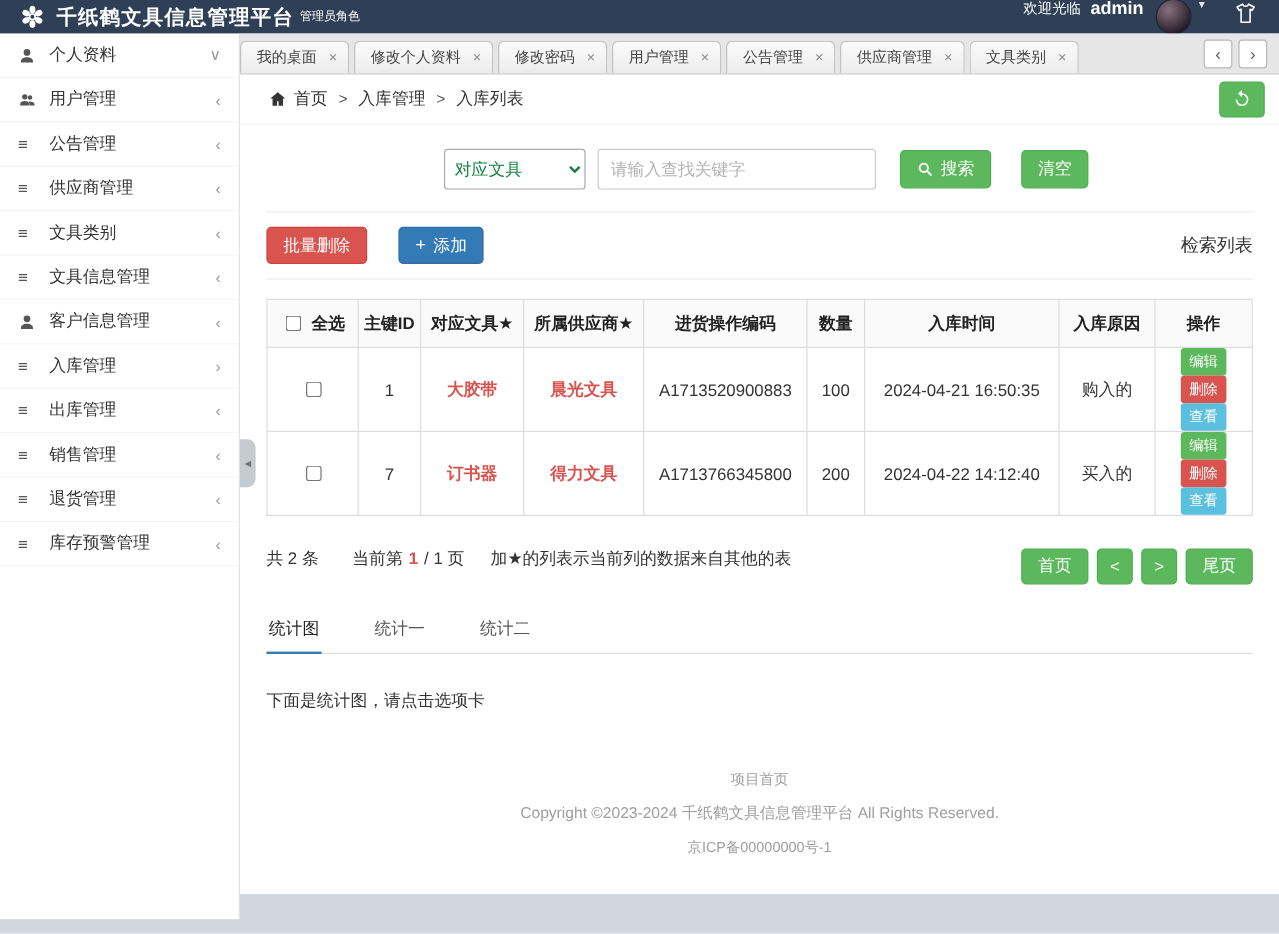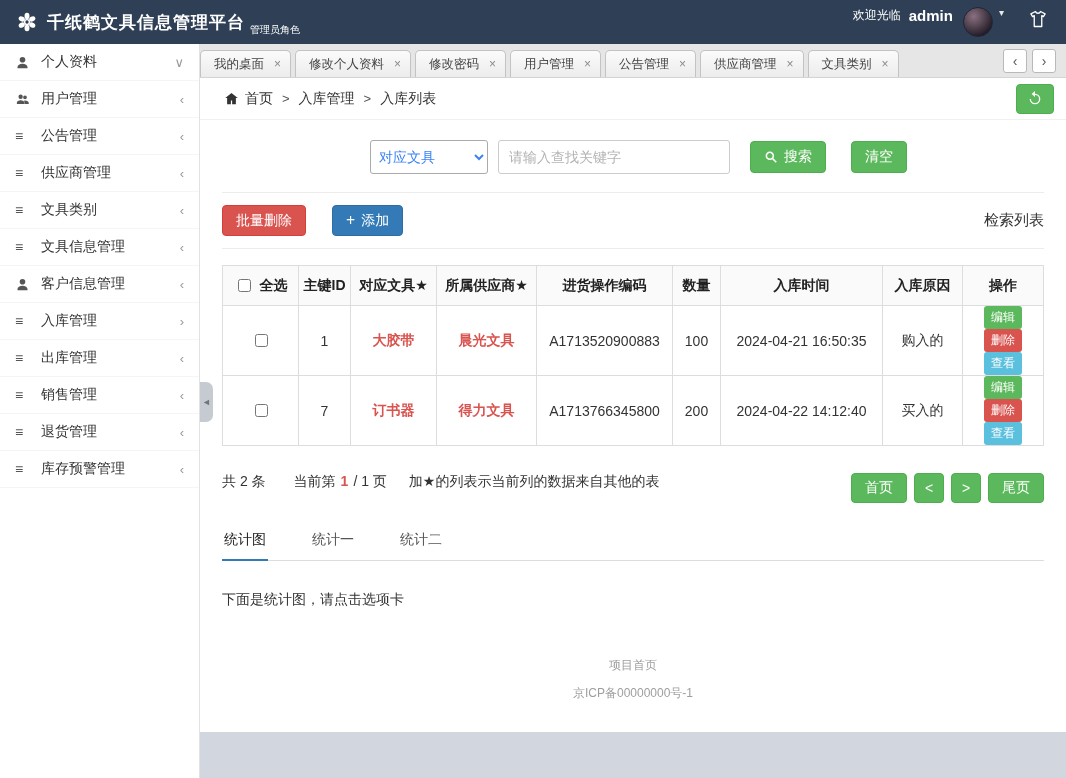--- a/index.html
+++ b/index.html
@@ -6,21 +6,21 @@
   html,body { margin:0; padding:0; }
   body {
     width:1066px; height:778px; overflow:hidden;
     background:#d2d6de;
     font-family:"Liberation Sans","DejaVu Sans",sans-serif;
     font-size:14px; color:#333;
   }
 
   
   .app-header {
-    height:44px; background:#2f4056; color:#fff;
+    height:28px; background:#2f4056; color:#fff;
     display:flex; align-items:center; padding:0 16px;
   }
   .logo-icon { width:22px; height:22px; margin-right:9px; flex:0 0 auto; }
   .app-title { font-size:17px; font-weight:bold; letter-spacing:1px; }
   .app-role { font-size:10px; margin-left:5px; align-self:flex-end; margin-bottom:7px; }
   .header-right { margin-left:auto; display:flex; }
   .welcome-text { font-size:12px; margin-right:8px; }
   .username { font-size:15px; font-weight:bold; margin-right:10px; }
   .avatar {
     width:30px; height:30px; border-radius:50%;
@@ -87,21 +87,21 @@
   }
   .refresh-btn svg { width:16px; height:16px; fill:#fff; }
 
   
   .panel { background:#fff; padding:16px 22px 30px; }
 
   
   .search-row { display:flex; align-items:center; margin:4px 0 18px 148px; }
   .stationery-select {
     width:118px; height:34px; border:1px solid #aaa; border-radius:3px;
-    font-family:inherit; font-size:14px; color:#3b82f6; padding:0 4px; background:#fff;
+    font-family:inherit; font-size:14px; color:#15803d; padding:0 4px; background:#fff;
   }
   .search-input {
     width:232px; height:34px; border:1px solid #ccc; border-radius:3px;
     margin-left:10px; padding:0 10px; font-family:inherit; font-size:14px; color:#333; outline:none;
   }
   .search-input::placeholder { color:#b3b3b3; }
 
   
   .btn {
     display:inline-flex; align-items:center; justify-content:center; gap:6px;
@@ -465,19 +465,20 @@
 
       <div class="stats-tabs">
         <div class="stats-tab active">统计图</div>
         <div class="stats-tab">统计一</div>
         <div class="stats-tab">统计二</div>
       </div>
       <div class="stats-hint">下面是统计图，请点击选项卡</div>
 
       <div class="footer">
         <div class="footer-line1">项目首页</div>
+        <div class="footer-line2">Copyright ©2023-2024 千纸鹤文具信息管理平台 All Rights Reserved.</div>
         <div class="footer-line3">京ICP备00000000号-1</div>
       </div>
 
     </div>
 
   </div>
 </div>
 
 </body></html>

